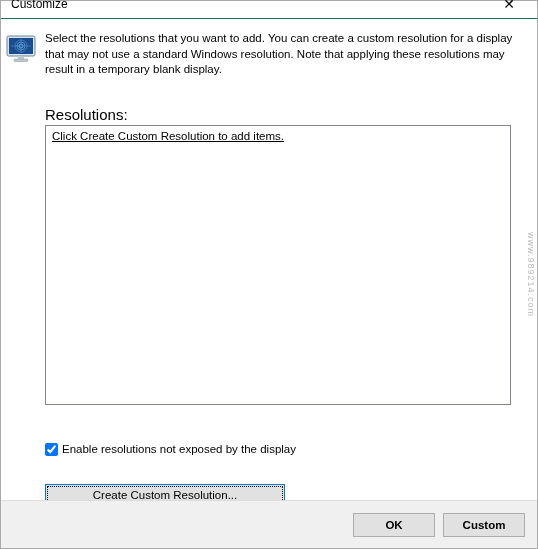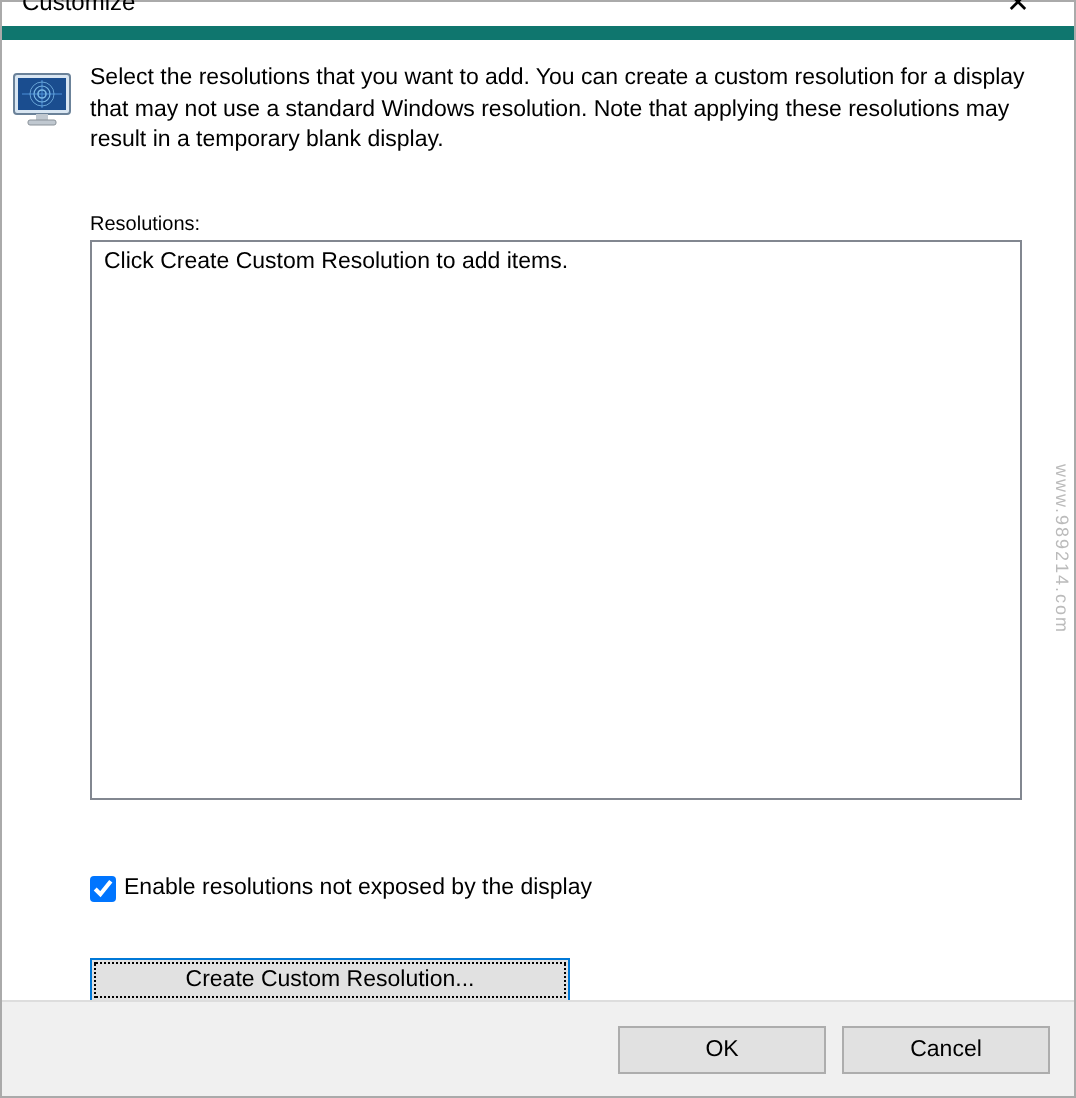--- a/index.html
+++ b/index.html
@@ -22,21 +22,21 @@
       border: 1px solid #aaa;
       background: #fff;
       position: relative;
     }
     .titlebar {
       height: 18px;
       display: flex;
       align-items: center;
       justify-content: space-between;
       padding: 0 8px 12px 10px;
-      border-bottom: 7px solid #0f766e;
+      border-bottom: 1px solid #0f766e;
     }
     .close-btn {
       width: 40px;
       height: 28px;
       display: flex;
       align-items: center;
       justify-content: center;
       font-size: 14px;
       cursor: default;
       font-family: Arial, sans-serif;
@@ -55,32 +55,33 @@
       height: 32px;
       flex-shrink: 0;
       margin-top: 2px;
     }
     .desc-text {
       font-size: 11.5px;
       line-height: 1.35;
     }
     .resolutions-label {
       margin-left: 40px;
-      font-size: 10px;
+      font-size: 15px;
       margin-bottom: 2px;
       margin-top: 28px;
     }
     .listbox {
       margin-left: 40px;
       width: 466px;
       height: 280px;
       border: 1px solid #828790;
       background: #fff;
       padding: 4px 6px;
       font-size: 11.5px;
+      text-decoration: underline;
     }
     .checkbox-row {
       margin-left: 40px;
       margin-top: 38px;
       display: flex;
       gap: 4px;
     }
     .checkbox-row input[type="checkbox"] {
       width: 13px;
       height: 13px;
@@ -111,27 +112,28 @@
       height: 48px;
       border-top: 1px solid #ddd;
       background: #f0f0f0;
       display: flex;
       justify-content: flex-end;
       align-items: center;
       padding-right: 12px;
       gap: 8px;
     }
     .footer-btn {
-      width: 104px;
+      width: 82px;
       height: 24px;
       border: 1px solid #adadad;
       background: #e1e1e1;
       font-family: inherit;
       font-size: 11.5px;
       cursor: default;
+      font-weight: bold;
     }
     .watermark {
       position: absolute;
       right: 0;
       top: 0;
       bottom: 0;
       width: 14px;
       font-size: 9px;
       color: #bbb;
       writing-mode: vertical-rl;
@@ -186,18 +188,18 @@
     </div>
 
     <div class="create-btn-row">
       <button class="create-btn">Create Custom Resolution...</button>
     </div>
 
   </div>
 
   <div class="footer">
     <button class="footer-btn">OK</button>
-    <button class="footer-btn">Cancel</button>
+    <button class="footer-btn">Custom</button>
   </div>
 
 </div>
 
 <div class="watermark">www.989214.com</div>
 
 </body></html>

